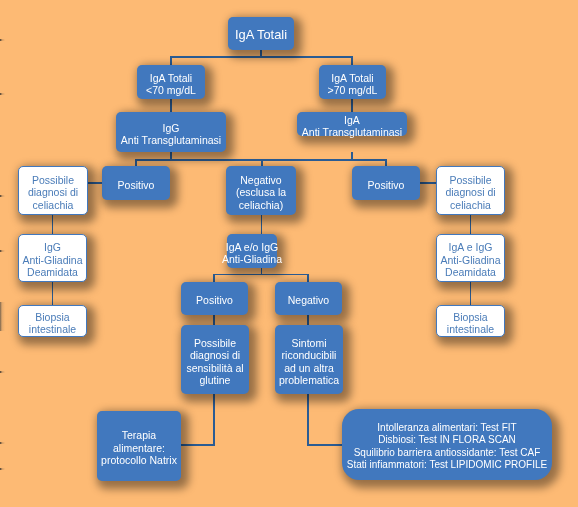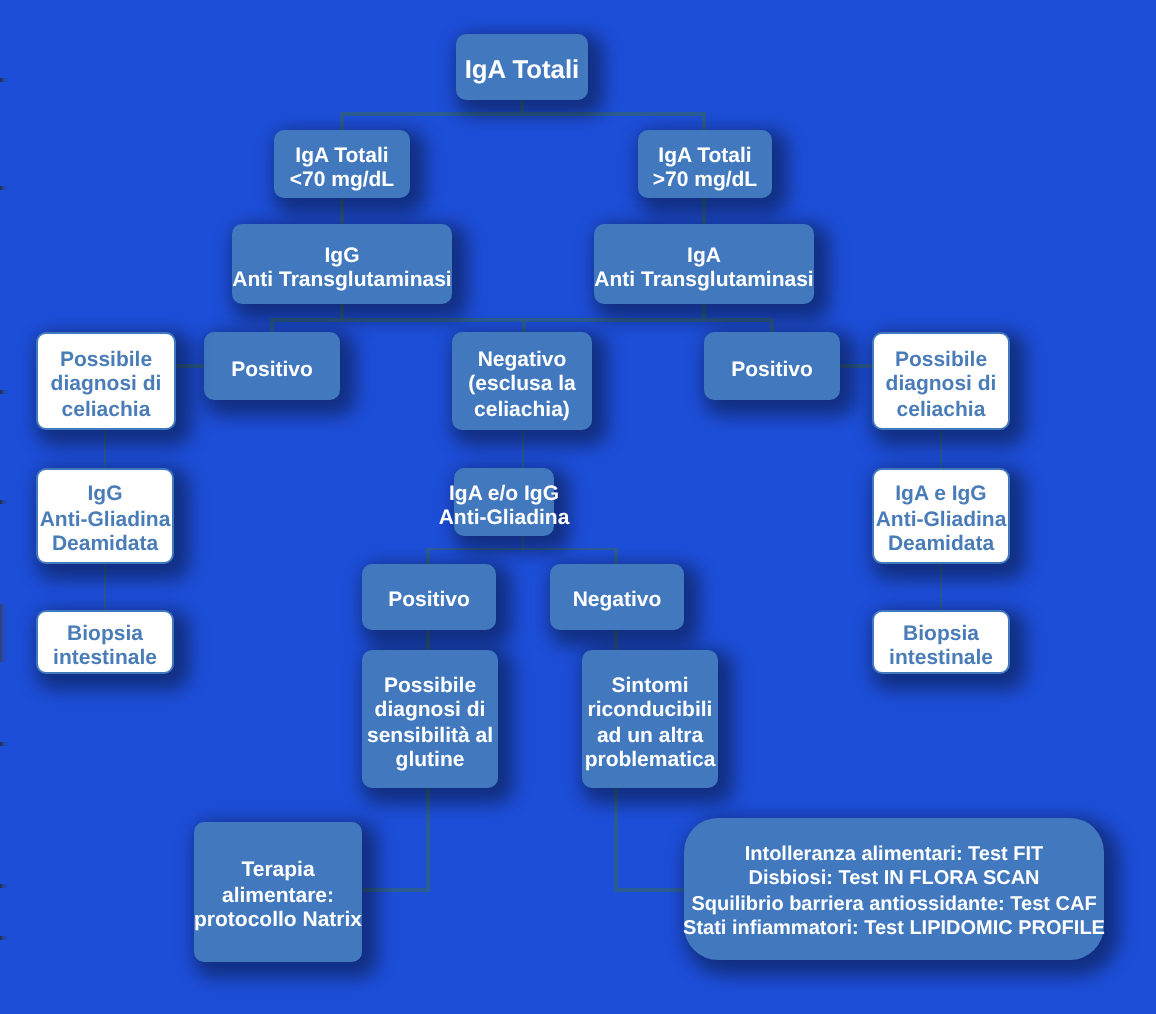--- a/index.html
+++ b/index.html
@@ -3,21 +3,21 @@
 <meta charset="utf-8">
 <title>IgA Totali flowchart</title>
 <style>
   html,body{margin:0;padding:0;}
   body{
     width:578px;height:507px;background:#ffffff;
     font-family:"Liberation Sans",sans-serif;
     overflow:hidden;
     -webkit-font-smoothing:antialiased;
   }
-  #canvas{position:relative;width:578px;height:507px;background:#1d4ed8;font-weight:bold;}
+  #canvas{position:relative;width:578px;height:507px;background:#fdba74;}
   .node{
     position:absolute;
     box-sizing:border-box;
     display:flex;align-items:center;justify-content:center;
     text-align:center;
     border-radius:5px;
     line-height:12.4px;
     font-size:10.8px;
     white-space:nowrap;
     padding-top:4px;
@@ -68,35 +68,35 @@
   <div class="conn" style="left:213.25px;top:315px;width:1.5px;height:10px;"></div>
   <div class="conn" style="left:307.25px;top:315px;width:1.5px;height:10px;"></div>
   <div class="conn" style="left:213.25px;top:394px;width:1.5px;height:51.8px;"></div>
   <div class="conn" style="left:180.2px;top:444.25px;width:34.6px;height:1.5px;"></div>
   <div class="conn" style="left:307.25px;top:394px;width:1.5px;height:51.8px;"></div>
   <div class="conn" style="left:307.2px;top:444.25px;width:35.6px;height:1.5px;"></div>
   <div class="node fill" style="left:228px;top:17px;width:66px;height:33px;font-size:12.9px;">IgA Totali</div>
   <div class="node fill" style="left:137px;top:65px;width:68px;height:34px;font-size:10.5px;">IgA Totali<br>&lt;70 mg/dL</div>
   <div class="node fill" style="left:319px;top:65px;width:67px;height:34px;font-size:10.5px;">IgA Totali<br>&gt;70 mg/dL</div>
   <div class="node fill" style="left:116px;top:112px;width:110px;height:40px;font-size:10.5px;">IgG<br>Anti Transglutaminasi</div>
-  <div class="node fill" style="left:297px;top:112px;width:110px;height:40px;font-size:10.5px;">IgA<br>Anti Transglutaminasi</div>
+  <div class="node fill" style="left:297px;top:112px;width:110px;height:24px;font-size:10.5px;">IgA<br>Anti Transglutaminasi</div>
   <div class="node fill" style="left:102px;top:166px;width:68px;height:34px;font-size:10.5px;">Positivo</div>
   <div class="node outline" style="left:18px;top:166px;width:70px;height:49px;font-size:10.5px;">Possibile<br>diagnosi di<br>celiachia</div>
   <div class="node fill" style="left:226px;top:166px;width:70px;height:49px;font-size:10.5px;">Negativo<br>(esclusa la<br>celiachia)</div>
   <div class="node fill" style="left:352px;top:166px;width:68px;height:34px;font-size:10.5px;">Positivo</div>
   <div class="node outline" style="left:436px;top:166px;width:69px;height:49px;font-size:10.5px;">Possibile<br>diagnosi di<br>celiachia</div>
   <div class="node outline" style="left:18px;top:234px;width:69px;height:48px;font-size:10.5px;">IgG<br>Anti-Gliadina<br>Deamidata</div>
   <div class="node outline" style="left:436px;top:234px;width:69px;height:48px;font-size:10.5px;">IgA e IgG<br>Anti-Gliadina<br>Deamidata</div>
   <div class="node outline" style="left:18px;top:305px;width:69px;height:32px;font-size:10.5px;">Biopsia<br>intestinale</div>
   <div class="node outline" style="left:436px;top:305px;width:69px;height:32px;font-size:10.5px;">Biopsia<br>intestinale</div>
   <div class="node fill" style="left:227px;top:234px;width:50px;height:34px;font-size:10.5px;">IgA e/o IgG<br>Anti-Gliadina</div>
   <div class="node fill" style="left:181px;top:282px;width:67px;height:33px;font-size:10.5px;">Positivo</div>
   <div class="node fill" style="left:275px;top:282px;width:67px;height:33px;font-size:10.5px;">Negativo</div>
   <div class="node fill" style="left:181px;top:325px;width:68px;height:69px;font-size:10.5px;">Possibile<br>diagnosi di<br>sensibilità al<br>glutine</div>
-  <div class="node fill" style="left:275px;top:325px;width:68px;height:69px;font-size:10.5px;margin-left:16px;">Sintomi<br>riconducibili<br>ad un altra<br>problematica</div>
+  <div class="node fill" style="left:275px;top:325px;width:68px;height:69px;font-size:10.5px;">Sintomi<br>riconducibili<br>ad un altra<br>problematica</div>
   <div class="node fill" style="left:97px;top:411px;width:84px;height:70px;font-size:10.5px;">Terapia<br>alimentare:<br>protocollo Natrix</div>
   <div class="node fill" style="left:342px;top:409px;width:210px;height:71px;font-size:10px;border-radius:17px;">Intolleranza alimentari: Test FIT<br>Disbiosi: Test IN FLORA SCAN<br>Squilibrio barriera antiossidante: Test CAF<br>Stati infiammatori: Test LIPIDOMIC PROFILE</div>
   <div class="scroll-tick" style="top:39px;height:1.6px;"></div>
   <div class="scroll-tick" style="top:93px;height:1.6px;"></div>
   <div class="scroll-tick" style="top:195px;height:1.6px;"></div>
   <div class="scroll-tick" style="top:250px;height:1.6px;"></div>
   <div class="scroll-tick" style="top:371px;height:1.6px;"></div>
   <div class="scroll-tick" style="top:442px;height:1.6px;"></div>
   <div class="scroll-tick" style="top:468px;height:1.6px;"></div>
   <div class="scroll-thumb" style="top:302px;height:29px;"></div>

